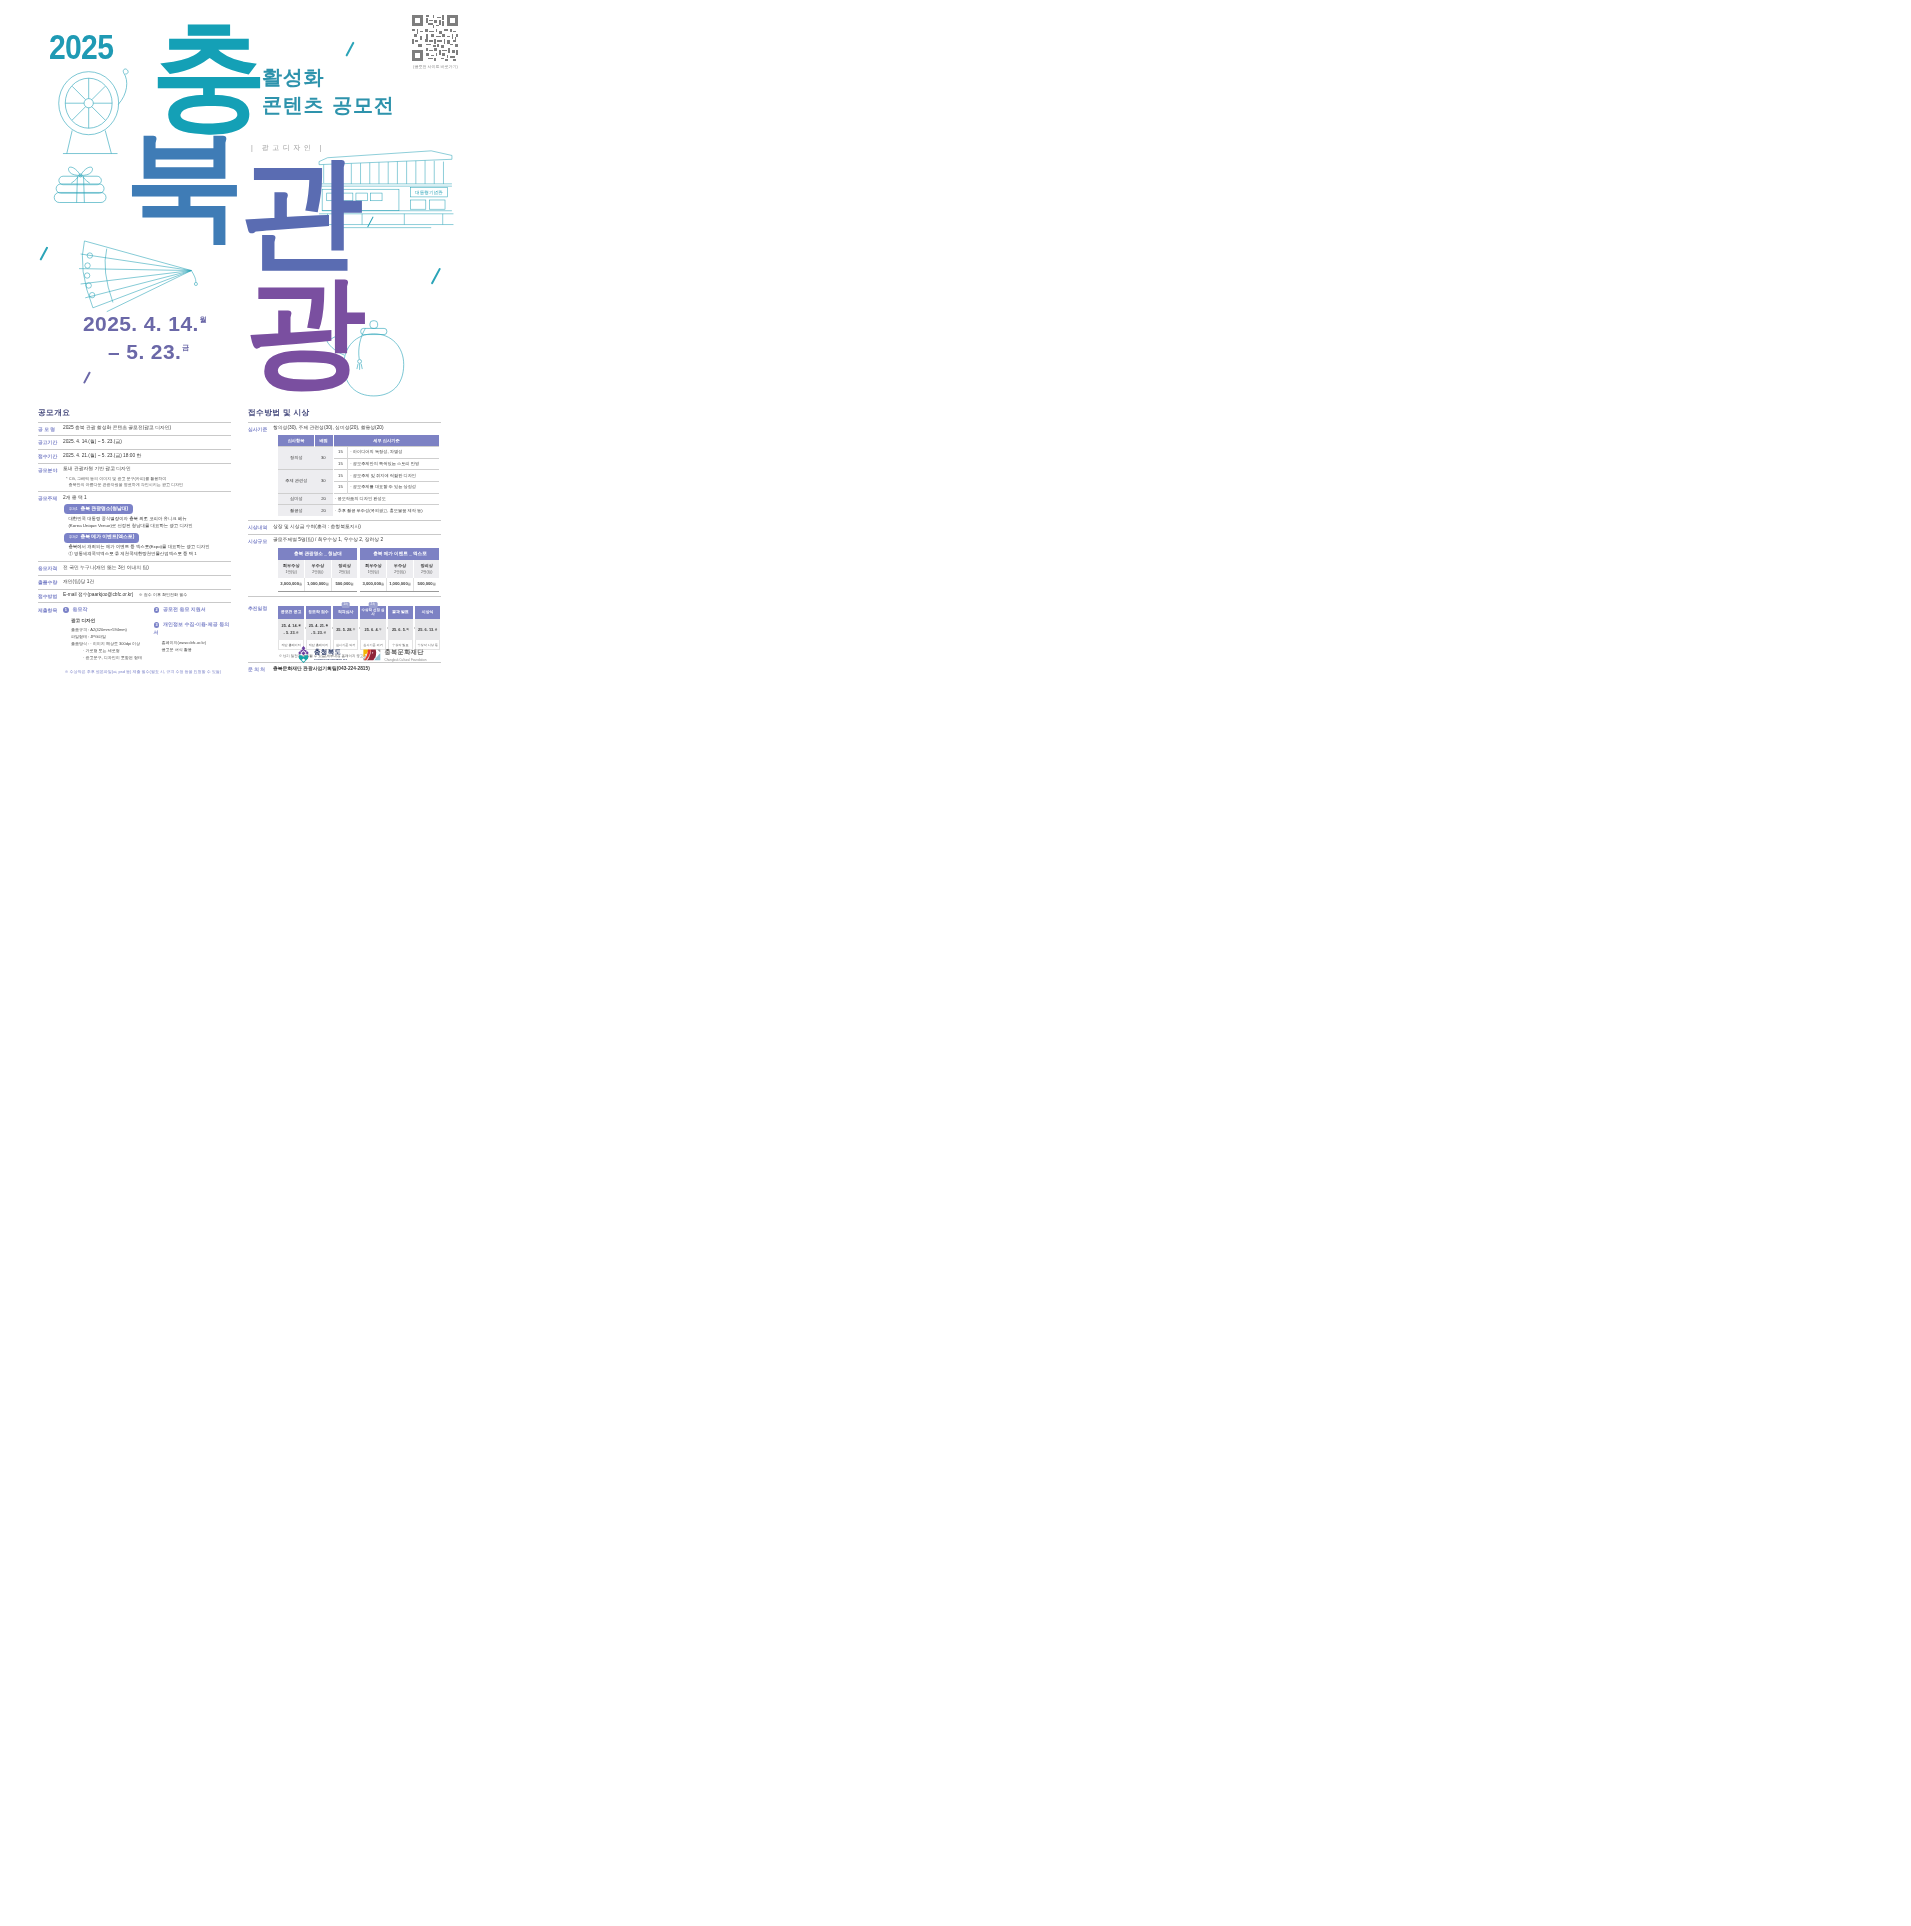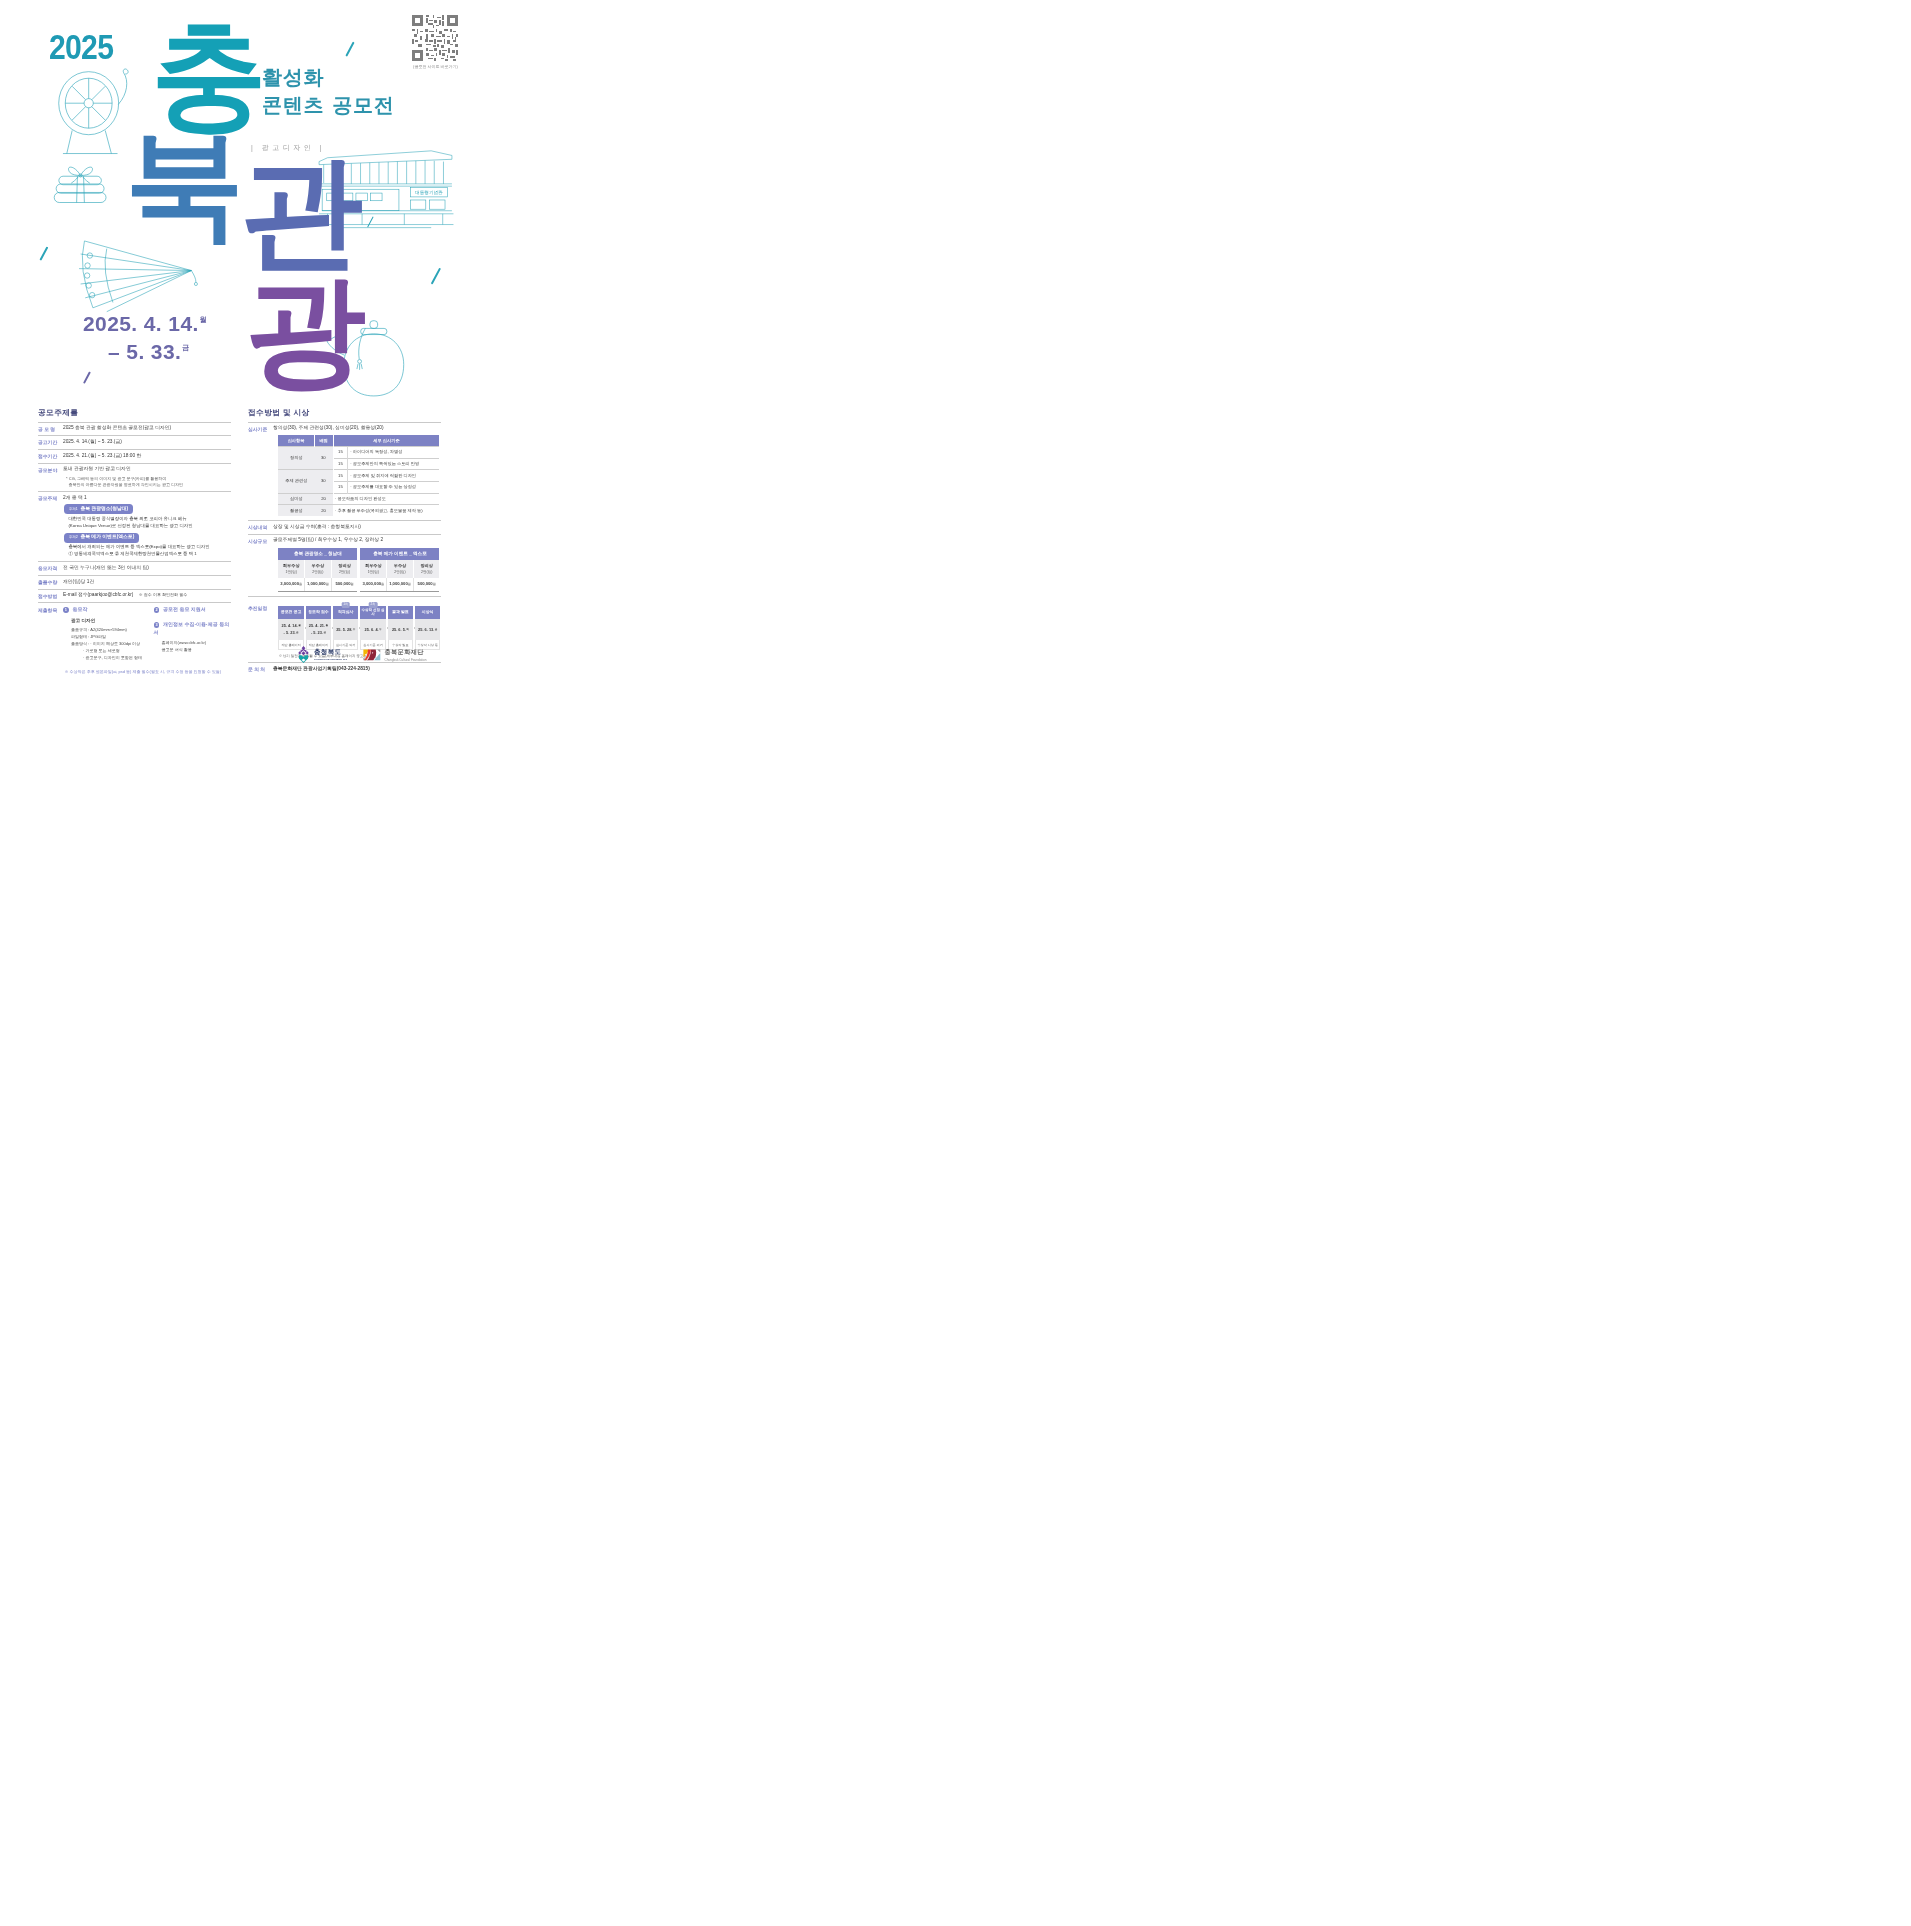--- a/index.html
+++ b/index.html
@@ -177,21 +177,21 @@
   <div class="hero-char char-1">북</div>
   <div class="hero-char char-2">관</div>
   <div class="hero-char char-3">광</div>
   <div class="subtitle">
     <div>활성화</div>
     <div>콘텐츠 공모전</div>
   </div>
   <div class="category">| 광고디자인 |</div>
   <div class="date-block">
     <div class="date-l1"><span>2025. 4. 14.</span><span class="date-sup">월</span></div>
-    <div class="date-l2"><span>– 5. 33.</span><span class="date-sup">금</span></div>
+    <div class="date-l2"><span>– 5. 23.</span><span class="date-sup">금</span></div>
   </div>
 
   <svg class="qr" viewBox="0 0 29 29" shape-rendering="crispEdges">
     <g fill="#7e7e7e">
       <path d="M0,0h7v7h-7z M2,2h3v3h-3z" fill-rule="evenodd"></path>
       <path d="M22,0h7v7h-7z M24,2h3v3h-3z" fill-rule="evenodd"></path>
       <path d="M0,22h7v7h-7z M2,24h3v3h-3z" fill-rule="evenodd"></path>
       <rect x="9" y="0" width="2" height="1"></rect>
         <rect x="13" y="0" width="1" height="2"></rect>
         <rect x="16" y="1" width="2" height="1"></rect>
@@ -257,21 +257,21 @@
         <rect x="10" y="27" width="3" height="1"></rect>
         <rect x="14" y="27" width="1" height="2"></rect>
       <rect x="18" y="27" width="2" height="1"></rect>
         <rect x="21" y="28" width="2" height="1"></rect>
         <rect x="26" y="28" width="2" height="1"></rect>
     </g>
   </svg>
   <div class="qr-caption">(공모전 사이트 바로가기)</div>
 
   <div class="col-left">
-    <h2 class="sec-title">공모주제를</h2>
+    <h2 class="sec-title">공모개요</h2>
 
     <div class="row">
       <div class="lbl">공 모 명</div>
       <div class="val">2025 충북 관광 활성화 콘텐츠 공모전(광고 디자인)</div>
     </div>
 
     <div class="row">
       <div class="lbl">공고기간</div>
       <div class="val">2025. 4. 14.(월) ~ 5. 23.(금)</div>
     </div>

